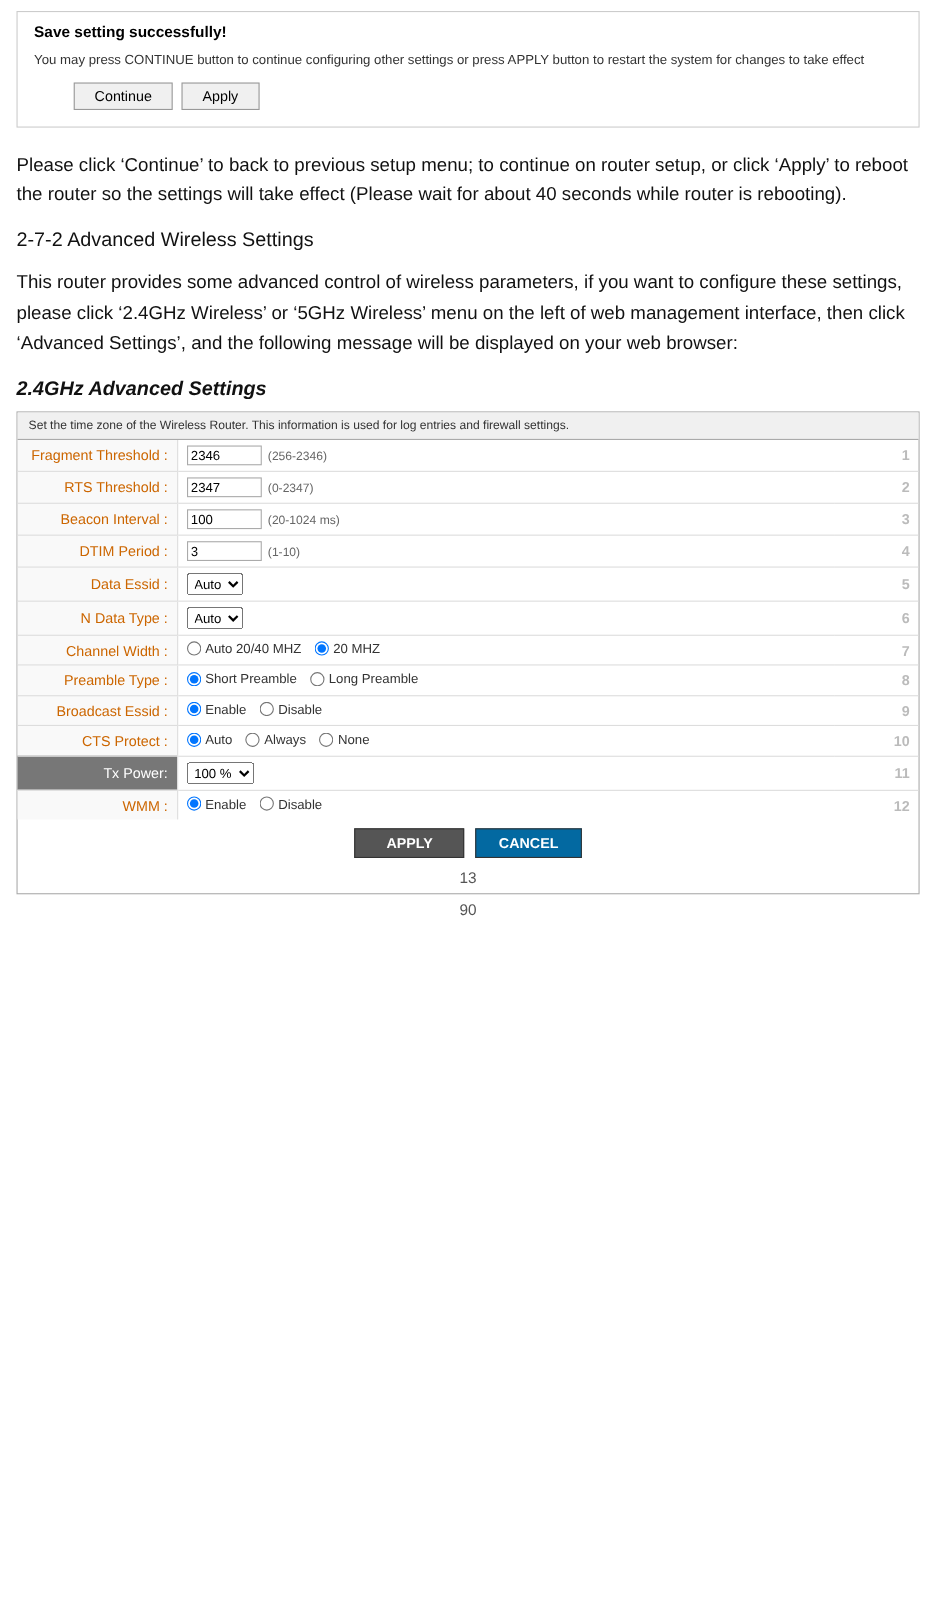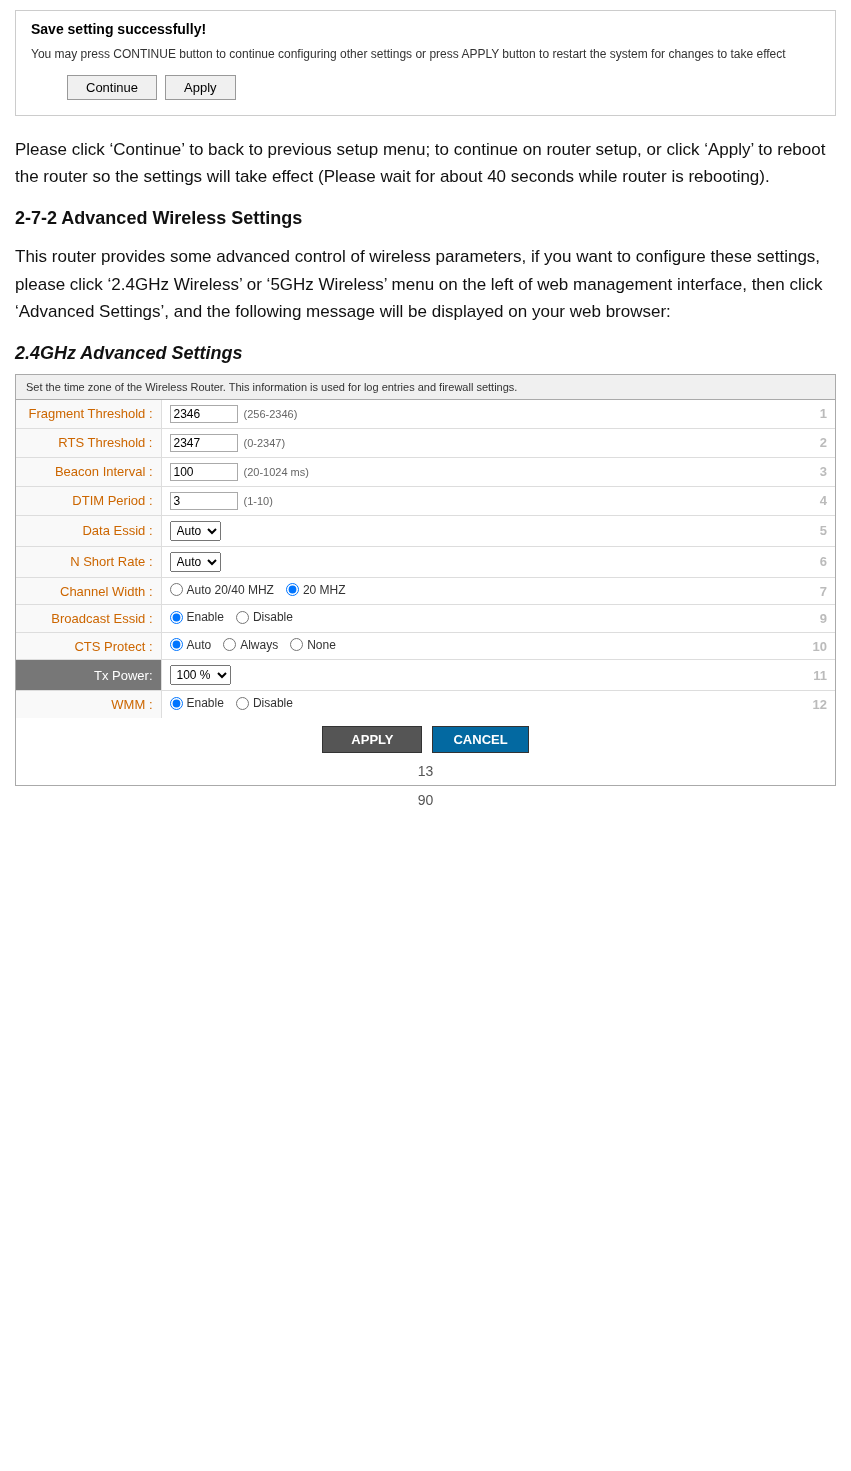--- a/index.html
+++ b/index.html
@@ -49,21 +49,21 @@
     
     .prose {
       font-size: 17px;
       line-height: 1.6;
       margin-bottom: 18px;
       color: #111;
     }
 
     .section-heading {
       font-size: 18px;
-      font-weight: bold;
+      font-weight: normal;
       margin-bottom: 14px;
       color: #111;
     }
 
     .section-heading-italic {
       font-size: 18px;
       font-weight: bold;
       font-style: italic;
       margin-bottom: 10px;
       color: #111;
@@ -231,28 +231,33 @@
           <td class="label-cell">DTIM Period :</td>
           <td class="value-cell"><input type="text" value="3" style=""><span class="range-hint">(1-10)</span></td>
           <td class="row-num">4</td>
         </tr>
         <tr>
           <td class="label-cell">Data Essid :</td>
           <td class="value-cell"><select><option>Auto</option></select></td>
           <td class="row-num">5</td>
         </tr>
         <tr>
-          <td class="label-cell">N Short Rate :</td>
+          <td class="label-cell">N Data Type :</td>
           <td class="value-cell"><select><option>Auto</option></select></td>
           <td class="row-num">6</td>
         </tr>
         <tr>
           <td class="label-cell">Channel Width :</td>
           <td class="value-cell"><label class="radio-group"><input type="radio" name="setting_6" style=""> Auto 20/40 MHZ</label><label class="radio-group"><input type="radio" name="setting_6" checked="" style=""> 20 MHZ</label></td>
           <td class="row-num">7</td>
+        </tr>
+        <tr>
+          <td class="label-cell">Preamble Type :</td>
+          <td class="value-cell"><label class="radio-group"><input type="radio" name="setting_7" checked="" style=""> Short Preamble</label><label class="radio-group"><input type="radio" name="setting_7" style=""> Long Preamble</label></td>
+          <td class="row-num">8</td>
         </tr>
         <tr>
           <td class="label-cell">Broadcast Essid :</td>
           <td class="value-cell"><label class="radio-group"><input type="radio" name="setting_8" checked="" style=""> Enable</label><label class="radio-group"><input type="radio" name="setting_8" style=""> Disable</label></td>
           <td class="row-num">9</td>
         </tr>
         <tr>
           <td class="label-cell">CTS Protect :</td>
           <td class="value-cell"><label class="radio-group"><input type="radio" name="setting_9" checked="" style=""> Auto</label><label class="radio-group"><input type="radio" name="setting_9" style=""> Always</label><label class="radio-group"><input type="radio" name="setting_9" style=""> None</label></td>
           <td class="row-num">10</td>

